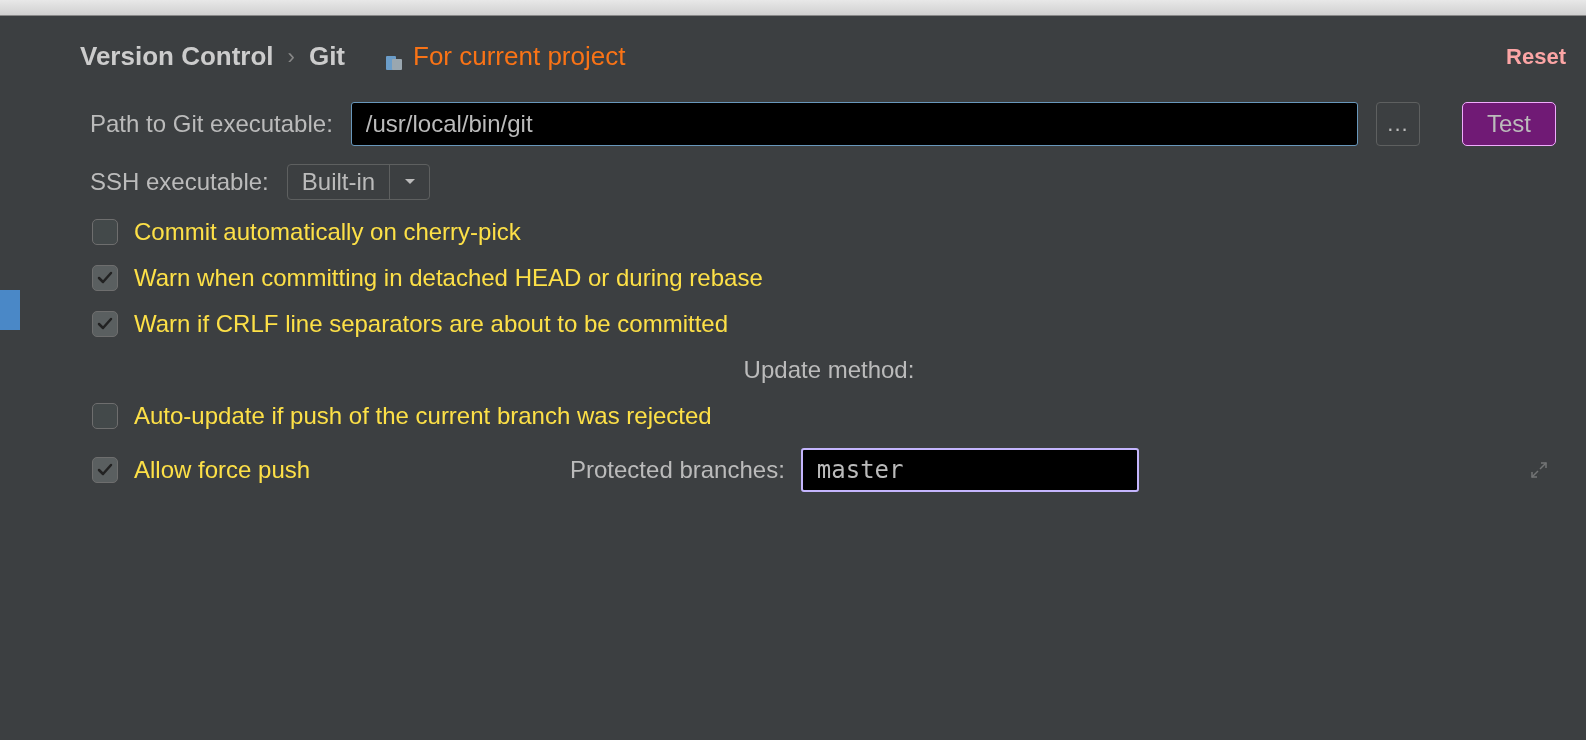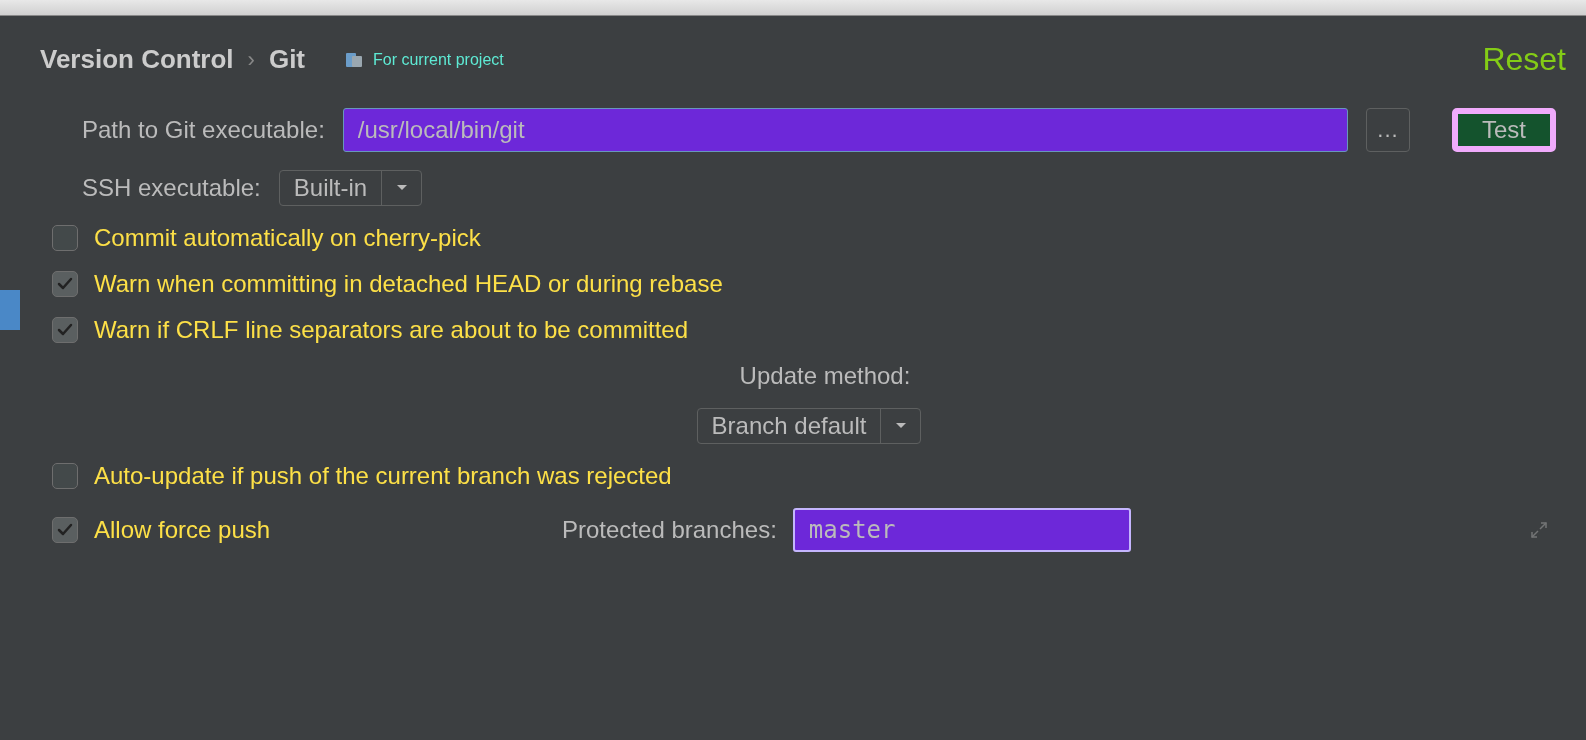--- a/index.html
+++ b/index.html
@@ -26,20 +26,21 @@
       line-height: 0;
       padding-top: 0;
     }
     .titlebar-inner {
       position: relative;
       top: -14px;
     }
     .main {
       display: flex;
       height: calc(100% - 16px);
+      gap: 40px;
     }
     .left-gutter {
       width: 20px;
       background: #3c3f41;
       position: relative;
     }
     .left-indicator {
       position: absolute;
       top: 274px;
       left: 0;
@@ -69,57 +70,56 @@
     }
     .breadcrumb .bc-sep {
       color: #888;
       font-size: 22px;
     }
     .scope-indicator {
       display: inline-flex;
       align-items: center;
       gap: 10px;
       margin-left: 40px;
-      color: #5eead4;
-      font-size: 16px;
+      color: #f97316;
+      font-size: 26px;
     }
     .scope-icon {
       width: 18px;
       height: 18px;
       display: inline-block;
     }
     .reset-link {
       margin-left: auto;
-      color: #84cc16;
-      font-size: 32px;
-      font-weight: 400;
+      color: #fca5a5;
+      font-size: 22px;
+      font-weight: 700;
       cursor: pointer;
     }
     .form {
       padding: 0 30px;
     }
     .form-row {
       display: flex;
       align-items: center;
       margin-bottom: 18px;
       gap: 18px;
     }
     .form-row.first {
       margin-top: 10px;
     }
     .label {
       font-size: 24px;
       color: #bbbbbb;
       white-space: nowrap;
-      margin-left: 32px;
     }
     .text-input {
       flex: 1;
       height: 44px;
-      background: #6d28d9;
+      background: #000000;
       border: 1px solid #6897bb;
       border-radius: 3px;
       color: #bbbbbb;
       font-size: 24px;
       padding: 0 14px;
       outline: none;
     }
     .text-input.plain-border {
       border: 2px solid #c4b5fd;
     }
@@ -137,22 +137,22 @@
       font-size: 22px;
       cursor: pointer;
       display: flex;
       align-items: center;
       justify-content: center;
       letter-spacing: 1px;
     }
     .btn {
       height: 44px;
       padding: 0 24px;
-      background: #14532d;
-      border: 6px solid #f0abfc;
+      background: #701a75;
+      border: 1px solid #f0abfc;
       border-radius: 5px;
       color: #bbbbbb;
       font-size: 24px;
       cursor: pointer;
       display: flex;
       align-items: center;
       justify-content: center;
       margin-left: 24px;
     }
     .dropdown {
@@ -315,28 +315,20 @@
         <div class="checkbox checked">
           <svg width="18" height="18" viewBox="0 0 18 18">
               <path d="M3 9 L7 13 L15 4" stroke="#222" stroke-width="2.5" fill="none" stroke-linecap="round" stroke-linejoin="round"></path>
             </svg>
         </div>
         <span class="check-label">Warn if CRLF line separators are about to be committed</span>
       </div>
 
       <div class="form-row indent">
         <span class="label">Update method:</span>
-        <div class="dropdown">
-          <span class="dropdown-text">Branch default</span>
-          <span class="dropdown-arrow">
-            <svg width="12" height="8" viewBox="0 0 12 8">
-                <path d="M1 1 L6 6 L11 1 Z"></path>
-              </svg>
-          </span>
-        </div>
       </div>
 
       <div class="check-row">
         <div class="checkbox">
           
         </div>
         <span class="check-label">Auto-update if push of the current branch was rejected</span>
       </div>
 
       <div class="force-push-row">

